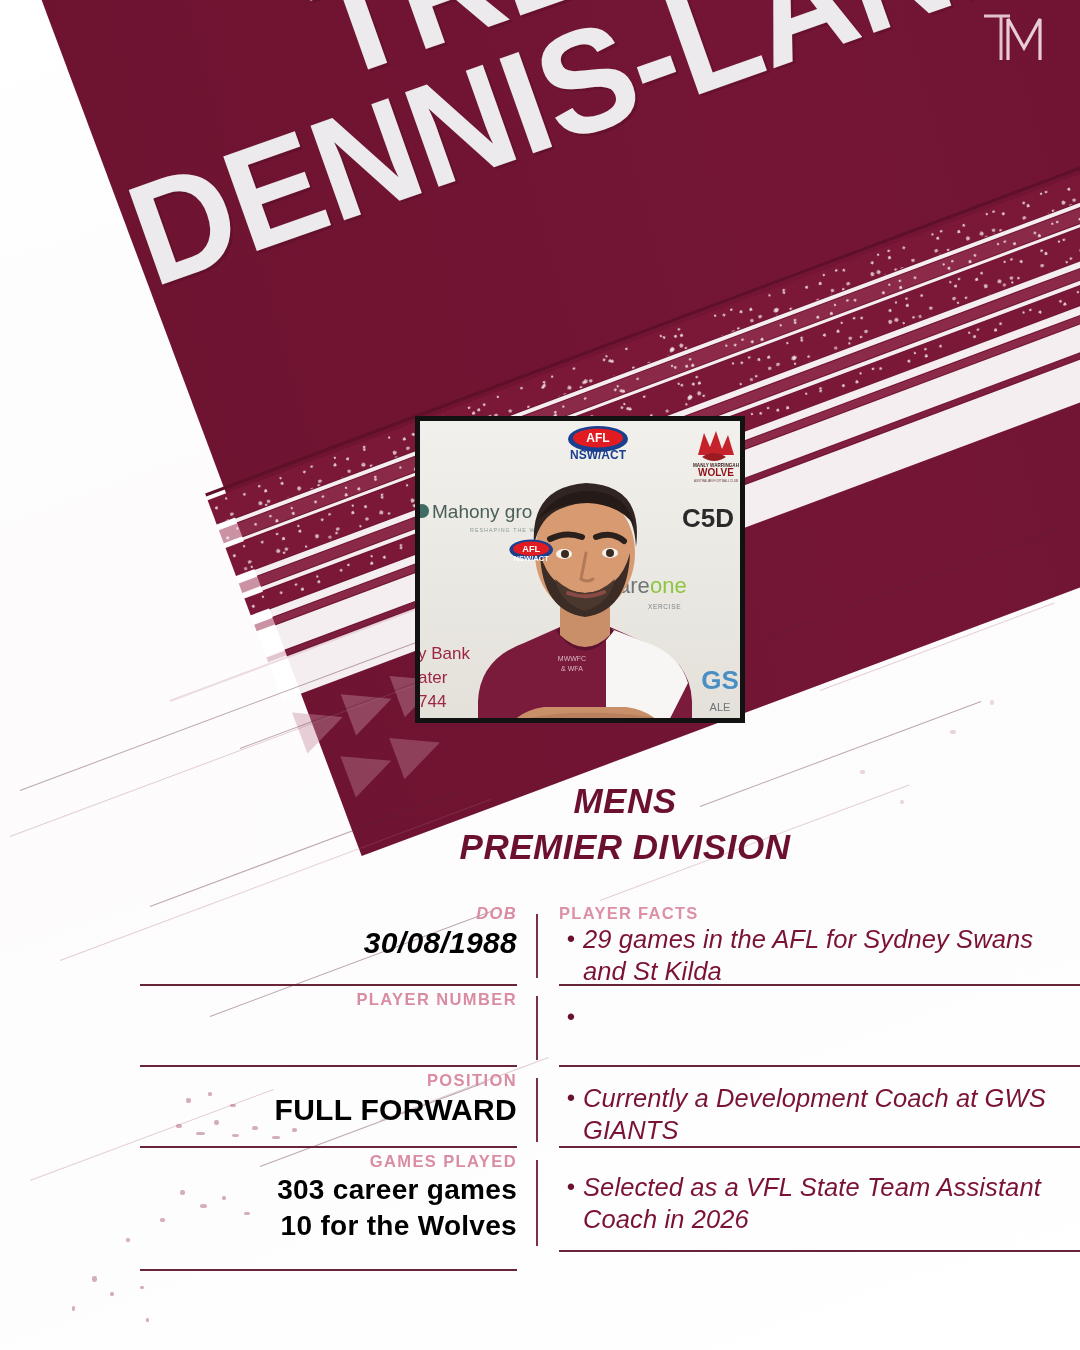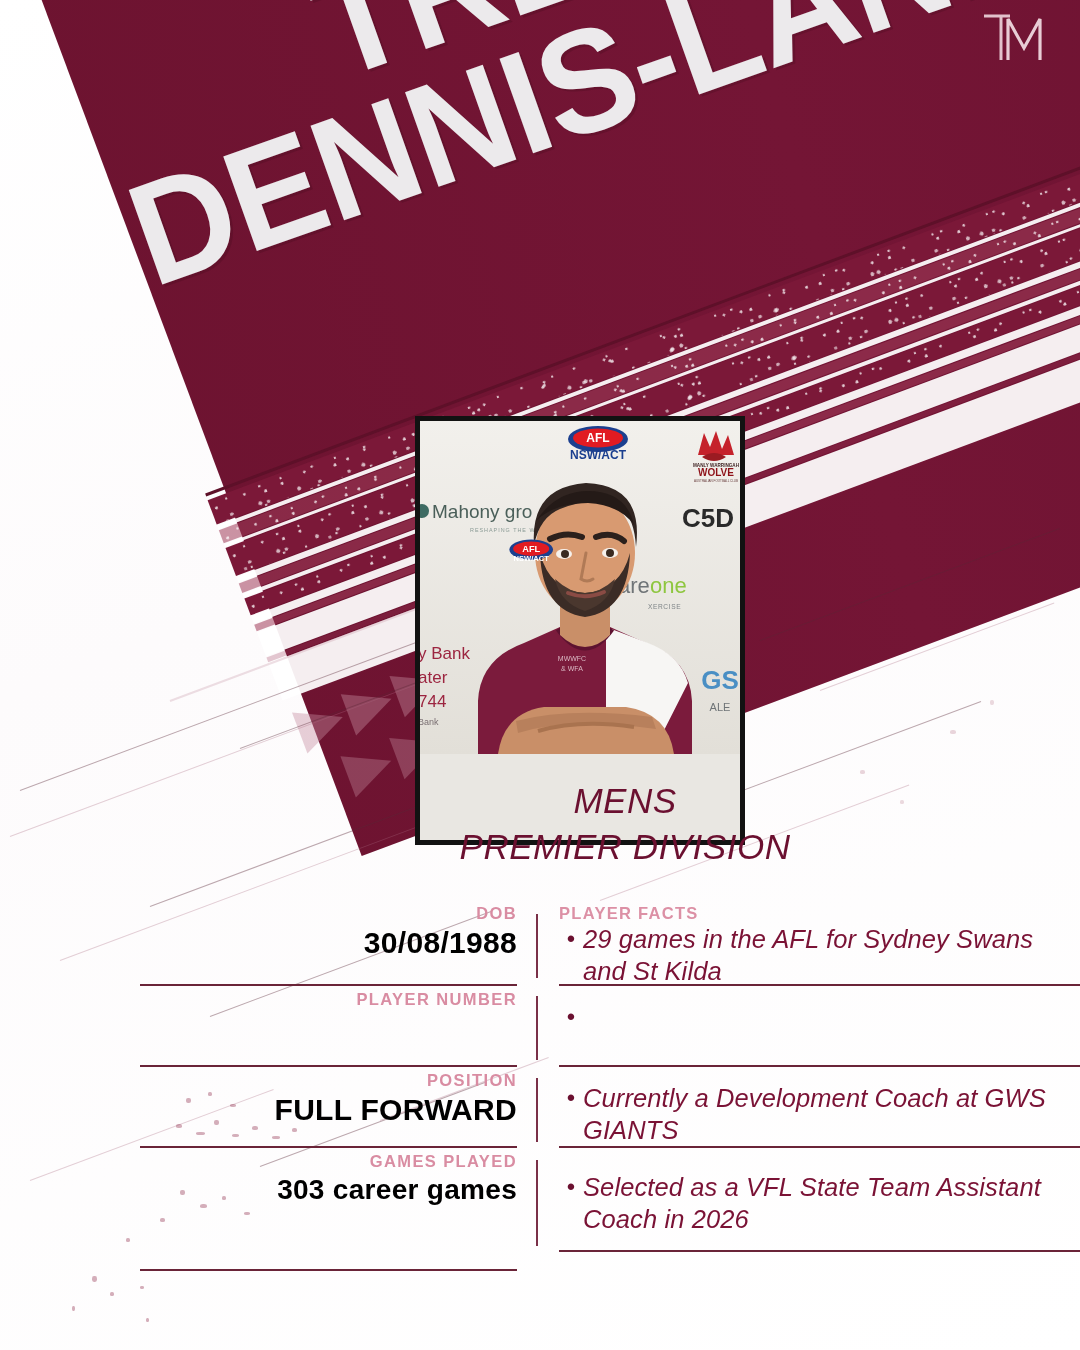--- a/index.html
+++ b/index.html
@@ -151,37 +151,37 @@
     white-space:nowrap;
     transform:scaleX(.96);
   }
   .name-line.first{font-size:146px;}
   .name-line.second{font-size:146px;}
 
   
   .photo{
     position:absolute;
     left:415px; top:416px;
-    width:330px; height:429px;
+    width:330px; height:307px;
     border:5px solid #121212;
     background:#e9e7e2;
     overflow:hidden;
     z-index:7;
   }
   .photo .inner{position:absolute;inset:0;overflow:hidden;}
 
   
   .division{
     position:absolute;
     left:355px; top:778px;
     width:540px;
     text-align:center;
     z-index:8;
     color:#6b1030;
-    font-weight:normal;
+    font-weight:bold;
     font-style:italic;
     font-size:35px;
     line-height:1.32;
     letter-spacing:.5px;
   }
 
   
   .stats{
     position:absolute;
     left:0; top:900px;
@@ -201,21 +201,21 @@
   }
 
   .srow{
     position:relative;
     border-bottom:2px solid #6a2438;
     margin-left:140px;
     margin-right:10px;
     height:81px;
     text-align:right;
   }
-  .col-left .srow:nth-child(1){height:86px;}
+  .col-left .srow:nth-child(1){height:86px;font-style:italic;}
   .col-left .srow:nth-child(2){height:81px;}
   .col-left .srow:nth-child(3){height:81px;}
   .col-left .srow:nth-child(4){height:123px;}
 
   .slabel{
     display:block;
     color:#d98ca2;
     font-size:16.5px;
     font-weight:bold;
     letter-spacing:1.4px;
@@ -508,20 +508,21 @@
       <div class="srow">
         <span class="slabel">PLAYER NUMBER</span>
       </div>
       <div class="srow">
         <span class="slabel">POSITION</span>
         <span class="svalue">FULL FORWARD</span>
       </div>
       <div class="srow">
         <span class="slabel">GAMES PLAYED</span>
         <span class="svalue sm">303 career games</span>
+        <span class="svalue sm">10 for the Wolves</span>
       </div>
     </div>
 
     <div class="vdiv">
       <span style="top:14px;  height:64px;"></span>
       <span style="top:96px;  height:64px;"></span>
       <span style="top:178px; height:64px;"></span>
       <span style="top:260px; height:86px;"></span>
     </div>
 

